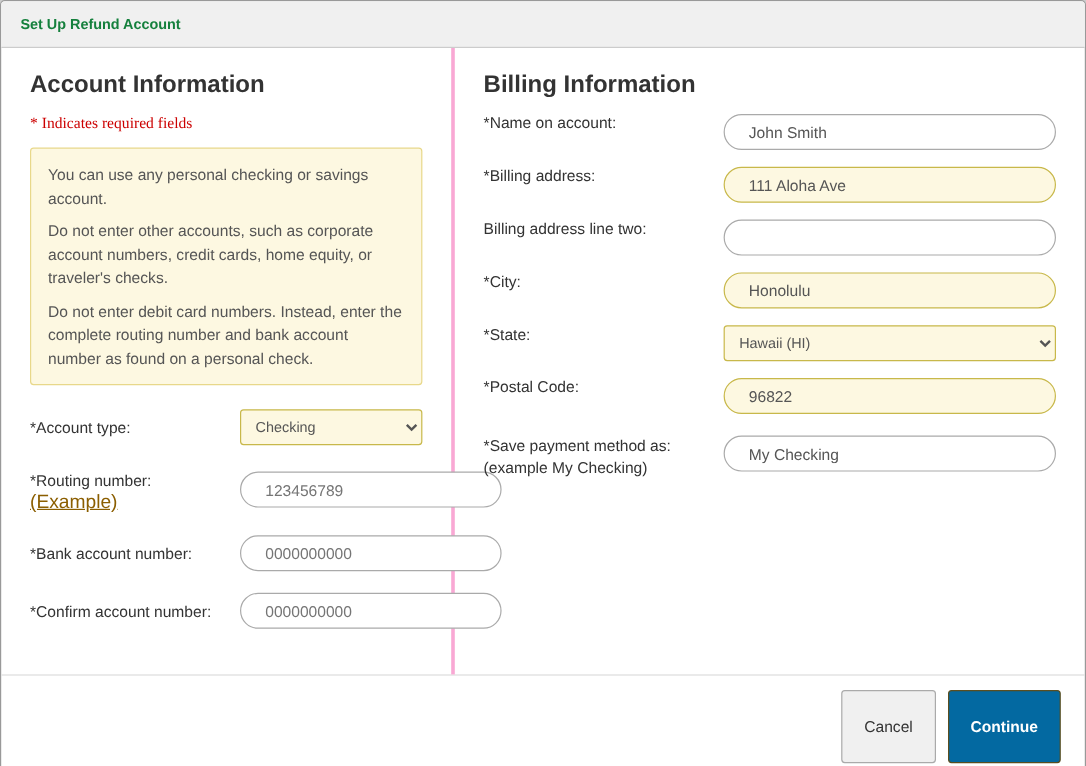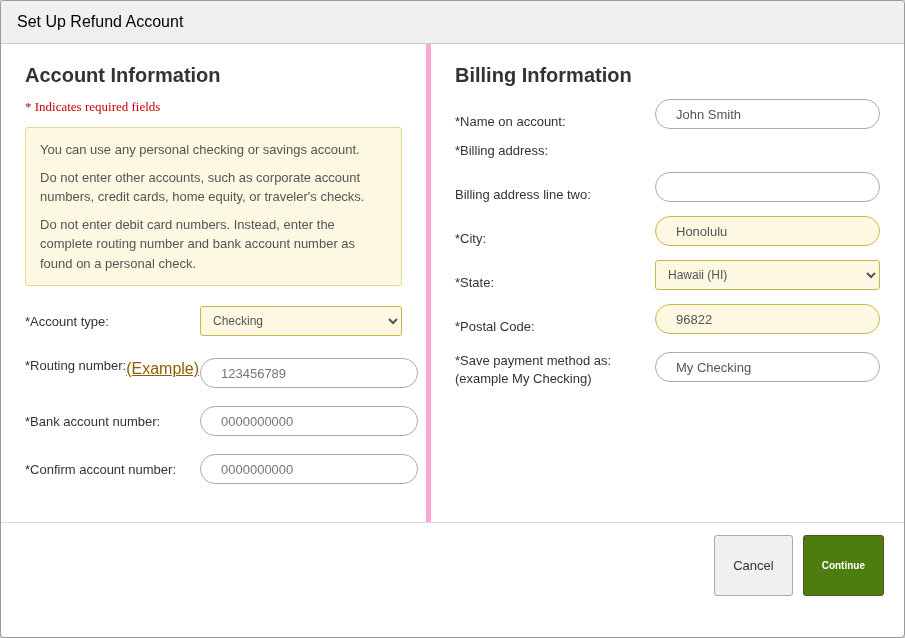--- a/index.html
+++ b/index.html
@@ -27,34 +27,34 @@
       overflow: hidden;
     }
 
     .modal-header {
       background: #f0f0f0;
       border-bottom: 1px solid #ccc;
       padding: 12px 16px;
     }
 
     .modal-header h2 {
-      font-size: 16px;
-      font-weight: normal;
-      color: #000000;
+      font-size: 12px;
+      font-weight: bold;
+      color: #15803d;
     }
 
     .modal-body {
       display: flex;
       padding: 0;
     }
 
     .left-panel {
-      width: 430px;
+      width: 378px;
       padding: 20px 24px;
-      border-right: 5px solid #f9a8d4;
+      border-right: 3px solid #f9a8d4;
     }
 
     .right-panel {
       flex: 1;
       padding: 20px 24px;
     }
 
     .section-title {
       font-size: 20px;
       font-weight: bold;
@@ -139,30 +139,30 @@
 
     .example-link {
       color: #8b5e00;
       font-size: 16px;
       text-decoration: underline;
       cursor: pointer;
     }
 
     .routing-label-block {
       display: flex;
-      flex-direction: row;
+      flex-direction: column;
     }
 
     .routing-label-block .example-link {
       margin-top: 2px;
     }
 
     .right-panel .form-row {
       margin-bottom: 14px;
-      align-items: flex-end;
+      align-items: flex-start;
     }
 
     .right-panel .form-label {
       min-width: 200px;
       font-size: 13px;
     }
 
     .right-panel .form-input {
       min-width: 180px;
     }
@@ -180,24 +180,24 @@
       background: #f0f0f0;
       border: 1px solid #aaa;
       border-radius: 3px;
       font-size: 13px;
       cursor: pointer;
       color: #333;
     }
 
     .btn-continue {
       padding: 20px 18px;
-      background: #4d7c0f;
+      background: #0369a1;
       border: 1px solid #5a4e20;
       border-radius: 3px;
-      font-size: 10px;
+      font-size: 13px;
       cursor: pointer;
       color: #fff;
       font-weight: bold;
     }
 
     .save-label-block {
       display: flex;
       flex-direction: column;
       line-height: 1.4;
     }
@@ -253,20 +253,21 @@
     <div class="right-panel">
       <div class="section-title">Billing Information</div>
 
       <div class="form-row">
         <label class="form-label">*Name on account:</label>
         <input type="text" class="form-input" value="John Smith" style="">
       </div>
 
       <div class="form-row">
         <label class="form-label">*Billing address:</label>
+        <input type="text" class="form-input filled" value="111 Aloha Ave" style="">
       </div>
 
       <div class="form-row">
         <label class="form-label">Billing address line two:</label>
         <input type="text" class="form-input" style="">
       </div>
 
       <div class="form-row">
         <label class="form-label">*City:</label>
         <input type="text" class="form-input filled" value="Honolulu" style="">

